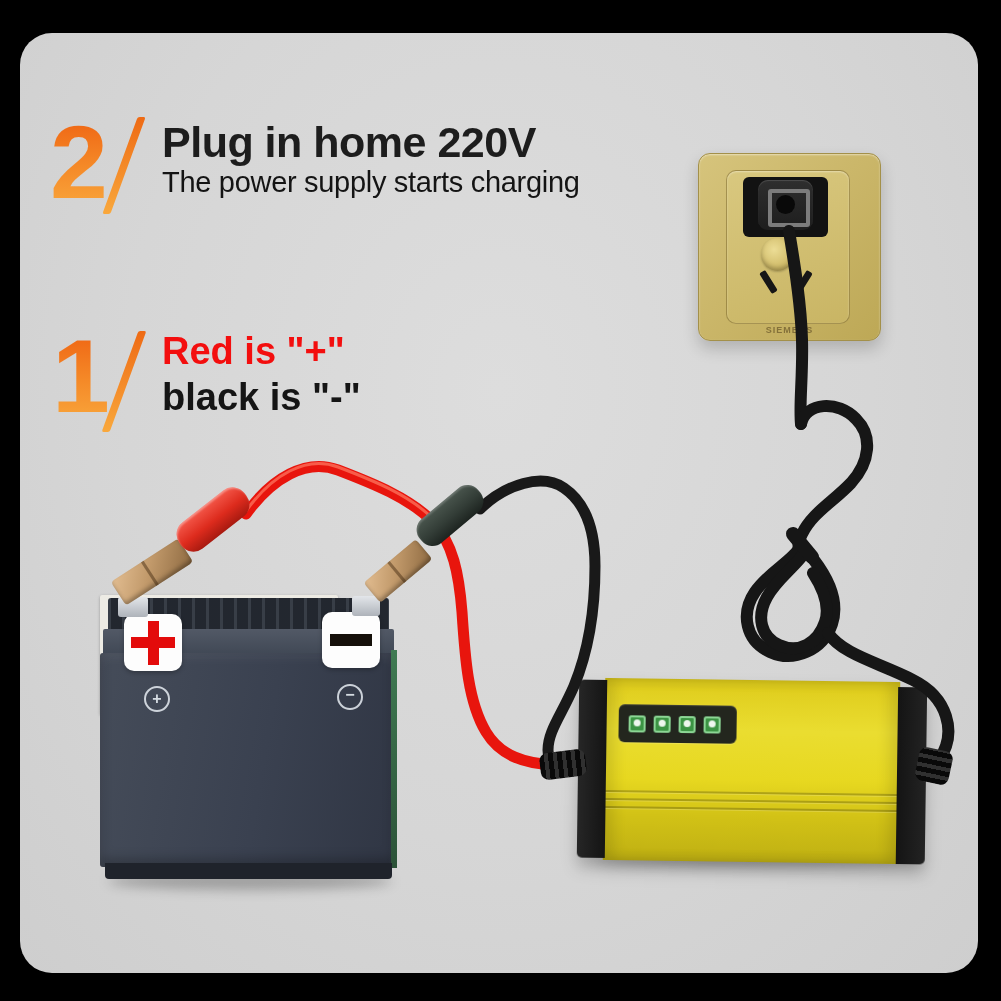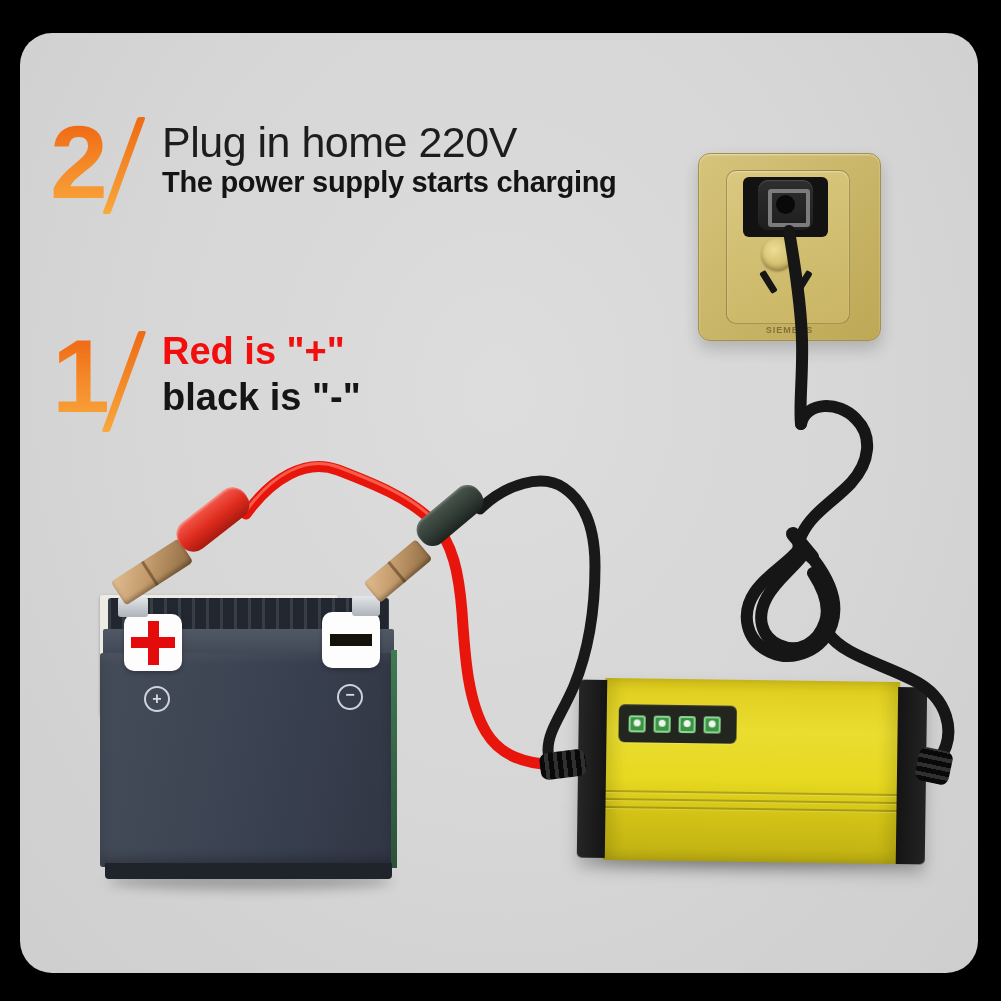--- a/index.html
+++ b/index.html
@@ -10,22 +10,22 @@
   #card{left:20px;top:33px;width:958px;height:940px;border-radius:32px;
     background:radial-gradient(ellipse at 50% 38%, #dddddd 0%, #d6d6d6 55%, #cecece 100%);}
 
   
   .step-number{font-weight:bold;font-size:104px;line-height:1;
     background:linear-gradient(180deg,#ee5f10 0%,#f58a28 55%,#f9a93e 100%);
     -webkit-background-clip:text;background-clip:text;color:transparent;}
   .step-slash{width:8px;background:linear-gradient(180deg,#ee6a14,#f9a83c);transform:skewX(-20deg);border-radius:2px;}
   #step2-number{left:50px;top:110px;}
   #step2-slash{left:120px;top:117px;height:97px;}
-  #step2-title{left:162px;top:118px;font-size:43px;font-weight:normal;color:#1d1d1d;letter-spacing:-.5px;}
-  #step2-subtitle{left:162px;top:166px;font-size:29px;font-weight:bold;color:#141414;letter-spacing:-.3px;}
+  #step2-title{left:162px;top:118px;font-size:43px;font-weight:bold;color:#1d1d1d;letter-spacing:-.5px;}
+  #step2-subtitle{left:162px;top:166px;font-size:29px;font-weight:normal;color:#141414;letter-spacing:-.3px;}
   #step1-number{left:52px;top:324px;}
   #step1-slash{left:120px;top:331px;height:101px;}
   #step1-red{left:162px;top:330px;font-size:38px;font-weight:bold;color:#f30e0e;}
   #step1-black{left:162px;top:376px;font-size:38px;font-weight:bold;color:#151515;}
 
   
   #socket{left:698px;top:153px;width:181px;height:186px;border-radius:12px;
     background:linear-gradient(135deg,#d6c47c 0%,#cbb76a 45%,#bda856 100%);
     border:1px solid #a3904a;box-shadow:0 8px 16px rgba(0,0,0,.18), inset 0 1px 2px rgba(255,255,255,.5);}
   #socket-inner{left:27px;top:16px;width:122px;height:152px;border-radius:10px;

